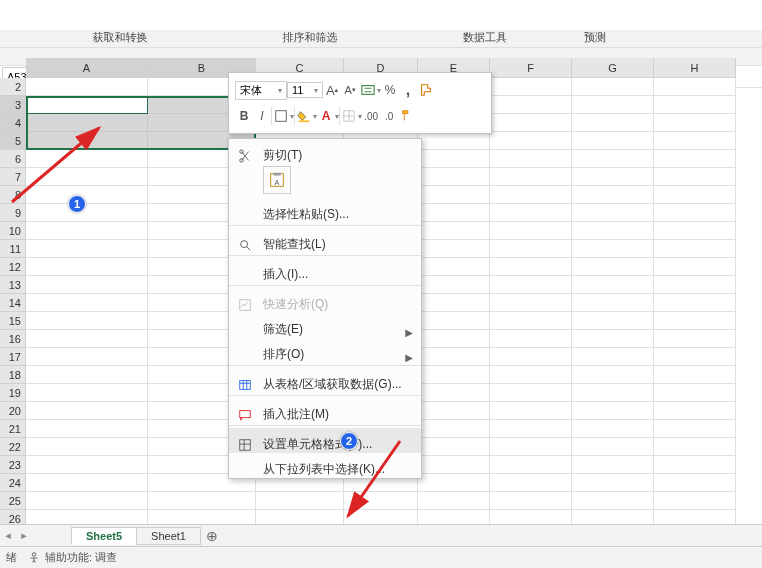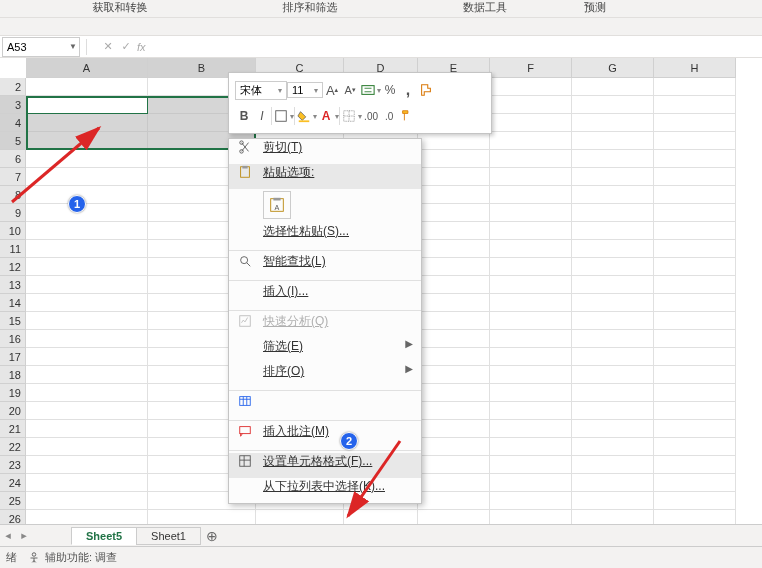--- a/index.html
+++ b/index.html
@@ -1,18 +1,18 @@
 <!DOCTYPE html>
 <html><head>
 <meta charset="utf-8">
 <style>
   * { margin: 0; padding: 0; box-sizing: border-box; font-family: "Microsoft YaHei", SimSun, Arial, sans-serif; }
   body { width: 762px; height: 568px; overflow: hidden; background: #fff; position: relative; }
 
-  .ribbon-labels { height: 18px; background: #f3f2f1; display: flex; font-size: 11px; color: #444; border-bottom: 1px solid #e1dfdd; }
+  .ribbon-labels { height: 18px; background: #f3f2f1; display: flex; font-size: 11px; color: #444; border-bottom: 1px solid #e1dfdd; margin-top: 30px; }
   .ribbon-labels span { text-align: center; }
 
   .namebox-row { height: 22px; background: #fff; display: flex; align-items: center; border-bottom: 1px solid #e1dfdd; }
   .namebox { width: 78px; height: 20px; border: 1px solid #ccc; margin-left: 2px; font-size: 11px; padding-left: 4px; display: flex; align-items: center; justify-content: space-between; }
   .namebox .dd { font-size: 8px; color: #666; padding-right: 2px; }
   .fx-area { display: flex; align-items: center; gap: 4px; margin-left: 8px; }
   .fx-sep { width: 1px; height: 16px; background: #ddd; margin: 0 6px; }
   .fx-ic { font-size: 11px; color: #aaa; width: 14px; text-align: center; }
   .fx-lbl { font-style: italic; font-size: 11px; color: #aaa; }
 
@@ -34,21 +34,21 @@
 
   .mini-toolbar { position: absolute; left: 228px; top: 72px; width: 264px; height: 62px; background: #fff; border: 1px solid #c4c4c4; box-shadow: 2px 2px 4px rgba(0,0,0,0.2); padding: 4px 6px; }
   .mt-row { display:flex; align-items:center; height: 26px; }
   .mt-font { border:1px solid #ccc; font-size:11px; padding:1px 4px; width:52px; display:flex; justify-content:space-between; align-items:center;}
   .mt-size { border:1px solid #ccc; font-size:11px; padding:1px 4px; width:36px; display:flex; justify-content:space-between; align-items:center;}
   .mt-btn { width:18px; height:18px; display:flex; align-items:center; justify-content:center; font-size:12px; color:#555; }
   .mt-btn svg { width:14px; height:14px; }
   .mt-sep { width:1px; height:18px; background:#ddd; }
 
   .context-menu { position: absolute; left: 228px; top: 138px; width: 194px; background: #fcfcfc; border: 1px solid #c4c4c4; box-shadow: 2px 2px 6px rgba(0,0,0,0.25); font-size: 12px; }
-  .cm-item { height: 25px; display:flex; align-items:flex-start; padding-left: 34px; position: relative; color: #333; text-decoration: underline; }
+  .cm-item { height: 25px; display:flex; align-items:flex-end; padding-left: 34px; position: relative; color: #333; }
   .cm-item.disabled { color: #b0b0b0; }
   .cm-item.highlight { background: #e8e8e8; }
   .cm-icon { position:absolute; left:8px; width:16px; height:16px; display:flex; align-items:center; justify-content:center; color:#666;}
   .cm-icon svg { width:14px; height:14px; }
   .cm-arrow { position:absolute; right:8px; font-size:10px; color:#666;}
   .cm-sep { height:1px; background: #e0e0e0; margin: 2px 0; }
   .cm-paste-icon { margin-left: 34px; margin-top: 2px; margin-bottom: 4px; width:28px; height:28px; border:1px solid #ccc; display:flex; align-items:center; justify-content:center; position:relative; }
   .cm-paste-icon svg{ width:18px; height:18px;}
 
   .watermark { position:absolute; right:8px; bottom:18px; font-size:18px; font-weight:bold; color:#14b39c; display:flex; align-items:center; gap:4px;}
@@ -412,29 +412,20 @@
   <div class="cm-item">
     <span class="cm-icon">
         <svg viewBox="0 0 16 16">
           <path d="M4 3l8 10M12 3L4 13" stroke="#555" fill="none"></path>
           <circle cx="4" cy="13" r="2" fill="none" stroke="#555"></circle>
           <circle cx="4" cy="3" r="2" fill="none" stroke="#555"></circle>
         </svg>
       </span>
     <span>剪切(T)</span>
   </div>
-  <div class="cm-item highlight">
-    <span class="cm-icon">
-        <svg viewBox="0 0 16 16">
-          <rect x="3" y="2" width="10" height="12" fill="none" stroke="#b8860b"></rect>
-          <rect x="5" y="1" width="6" height="3" fill="#999"></rect>
-        </svg>
-      </span>
-    <span>粘贴选项:</span>
-  </div>
   <div class="cm-paste-icon">
     <svg viewBox="0 0 20 20">
         <rect x="3" y="3" width="14" height="14" fill="none" stroke="#b8860b"></rect>
         <rect x="6" y="2" width="8" height="3" fill="#999"></rect>
         <text x="10" y="15" font-size="8" text-anchor="middle" fill="#555">A</text>
       </svg>
   </div>
   <div class="cm-item">
       <span>选择性粘贴(S)...</span>
     </div>
@@ -471,20 +462,21 @@
       <span class="cm-arrow">▶</span>
     </div>
   <div class="cm-sep"></div>
   <div class="cm-item">
     <span class="cm-icon">
         <svg viewBox="0 0 16 16">
           <rect x="2" y="3" width="12" height="10" fill="none" stroke="#2563eb"></rect>
           <path d="M2 6h12M6 3v10M10 3v10" stroke="#2563eb"></path>
         </svg>
       </span>
+    <span>从表格/区域获取数据(G)...</span>
   </div>
   <div class="cm-sep"></div>
   <div class="cm-item">
     <span class="cm-icon">
         <svg viewBox="0 0 16 16">
           <rect x="2" y="3" width="12" height="8" fill="none" stroke="#dc2626"></rect>
           <path d="M5 11l-2 3v-3" fill="none" stroke="#dc2626"></path>
         </svg>
       </span>
     <span>插入批注(M)</span>

